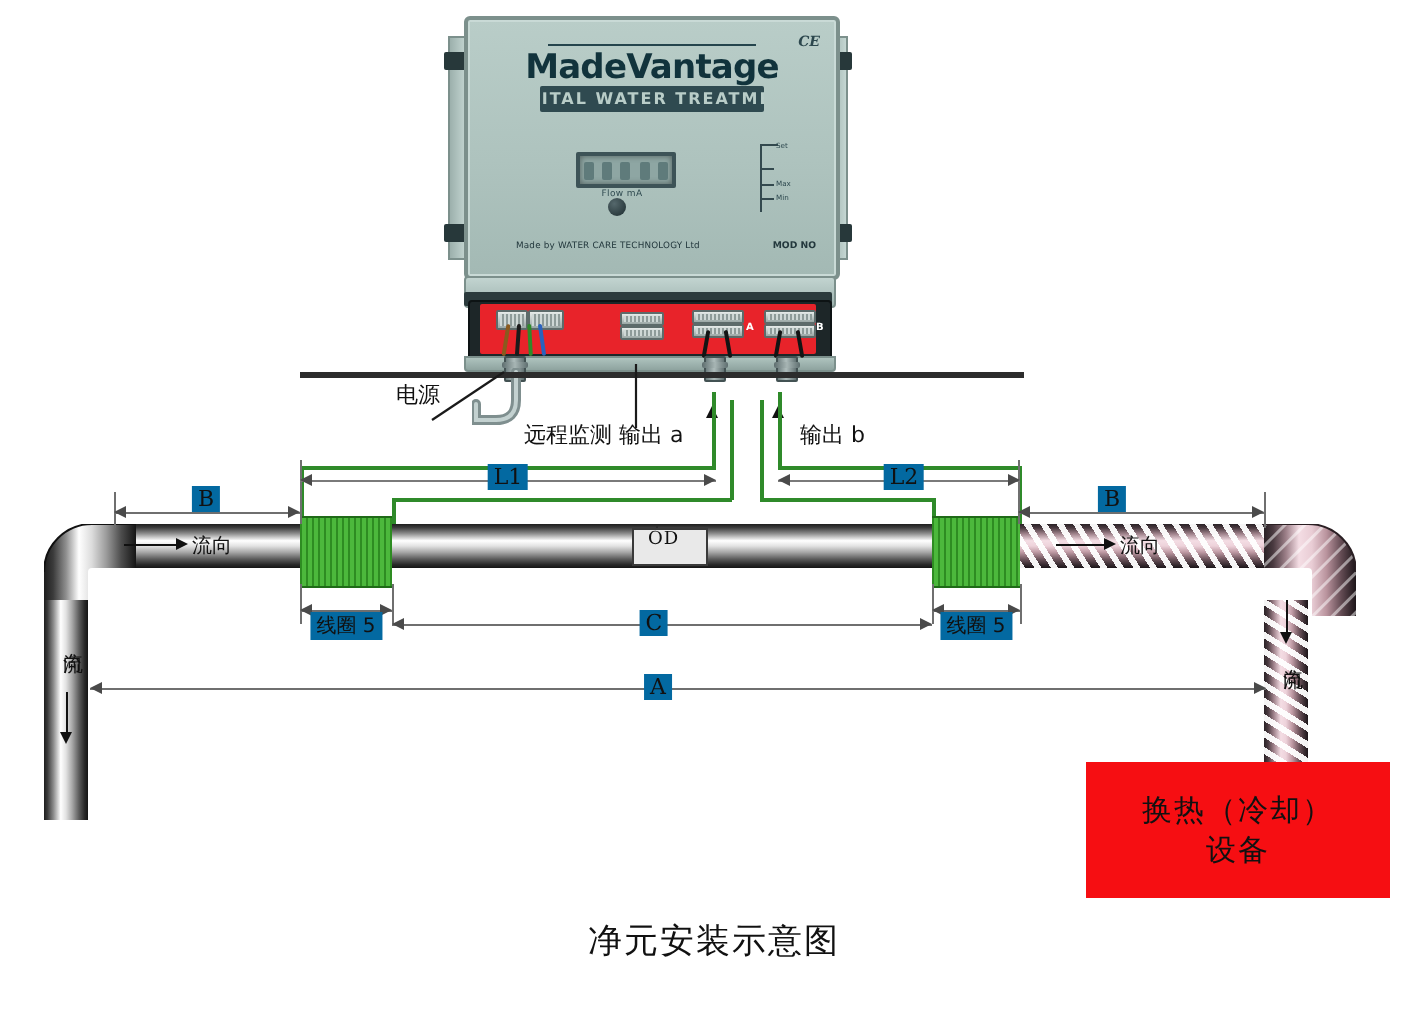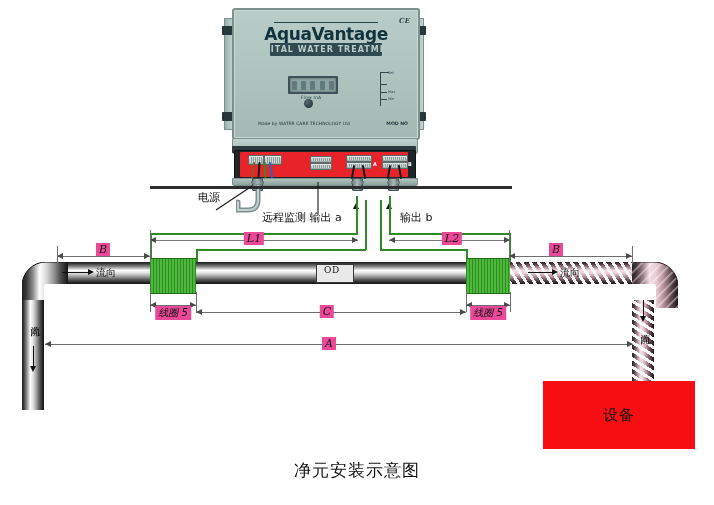--- a/index.html
+++ b/index.html
@@ -191,24 +191,23 @@
   
   .dim-h{position:absolute;height:1px;background:#6f6f6f;}
   .dim-v{position:absolute;width:1px;background:#6f6f6f;}
   .dim-arrow{
     position:absolute;width:0;height:0;
     border-top:3px solid transparent;border-bottom:3px solid transparent;
   }
   .dim-arrow.left{border-right:6px solid #4a4a4a;}
   .dim-arrow.right{border-left:6px solid #4a4a4a;}
   .dim-label{
-    position:absolute;background:#ec4899;padding:0 3px;
+    position:absolute;background:#0369a1;padding:0 3px;
     font-family:"DejaVu Serif",serif;font-size:11px;color:#111;
     transform:translateX(-50%);
-    font-style:italic;
   }
   .dim-label.cn{font-family:"DejaVu Sans","Liberation Sans",sans-serif;font-size:10px;}
   .cn-label{
     position:absolute;font-family:"DejaVu Sans","Liberation Sans",sans-serif;
     font-size:11px;color:#111;white-space:nowrap;
   }
   .flow-label{
     position:absolute;font-family:"DejaVu Sans","Liberation Sans",sans-serif;
     font-size:10px;color:#111;white-space:nowrap;
   }
@@ -257,21 +256,21 @@
   <div class="tab-rail left"></div>
   <div class="tab-rail right"></div>
   <div class="mount-tab l1"></div>
   <div class="mount-tab l2"></div>
   <div class="mount-tab r1"></div>
   <div class="mount-tab r2"></div>
 
   <div class="unit-body">
     <div class="ce-mark">CE</div>
     <div class="brand-rule"></div>
-    <div class="brand"><span>Aqua</span><span class="v">Vantage</span></div>
+    <div class="brand"><span>Made</span><span class="v">Vantage</span></div>
     <div class="subbrand">DIGITAL WATER TREATMENT</div>
 
     <div class="display-wrap">
       <div class="display">
         <div class="seg"></div>
         <div class="seg"></div>
         <div class="seg"></div>
         <div class="seg"></div>
         <div class="seg"></div>
       </div>
@@ -487,16 +486,17 @@
 <div class="dim-arrow left" style="left:196px;top:309px;"></div>
 <div class="dim-arrow right" style="left:460px;top:309px;"></div>
 <div class="dim-label" style="left:327px;top:305px;">C</div>
 
 <div class="dim-h" style="left:45px;top:344px;width:588px;"></div>
 <div class="dim-arrow left" style="left:45px;top:341px;"></div>
 <div class="dim-arrow right" style="left:627px;top:341px;"></div>
 <div class="dim-label" style="left:329px;top:337px;">A</div>
 
 <div id="equip-box">
+  <span>换热（冷却）</span>
   <span>设备</span>
 </div>
 
 <div id="caption">净元安装示意图</div>
 
 </body></html>

